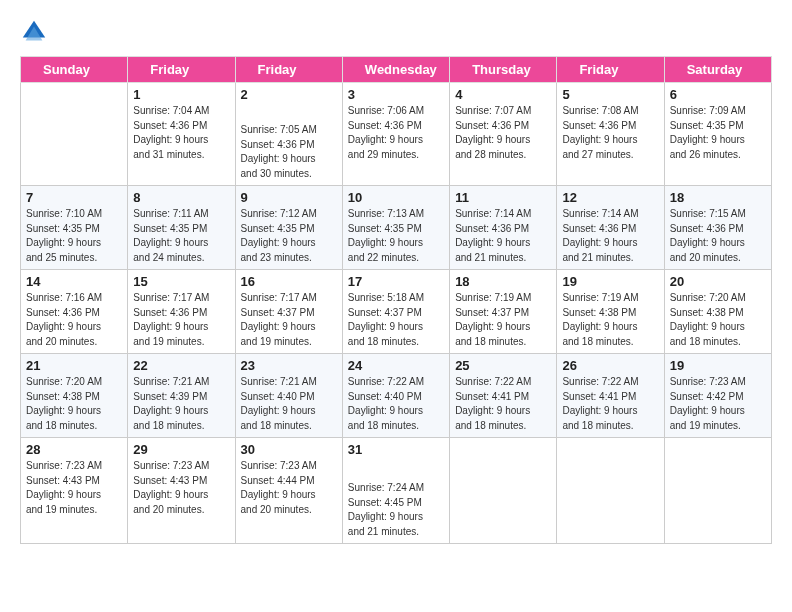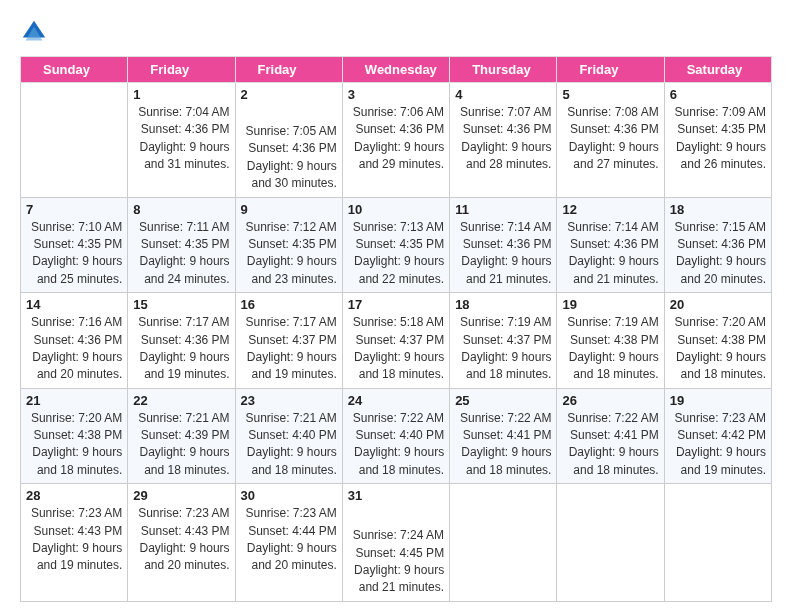--- a/index.html
+++ b/index.html
@@ -85,24 +85,23 @@
       background: #f5f8fc;
     }
     .day-num {
       font-size: 13px;
       font-weight: bold;
       color: #222;
       display: block;
       margin-bottom: 2px;
     }
     .cell-content {
-      font-size: 12px;
+      font-size: 10px;
       line-height: 1.45;
       color: #333;
-      text-align: right;
     }
     .empty-cell {
       background: #fff !important;
     }
   </style>
 </head>
 <body>
 
 <div class="page">
   <div class="header">

